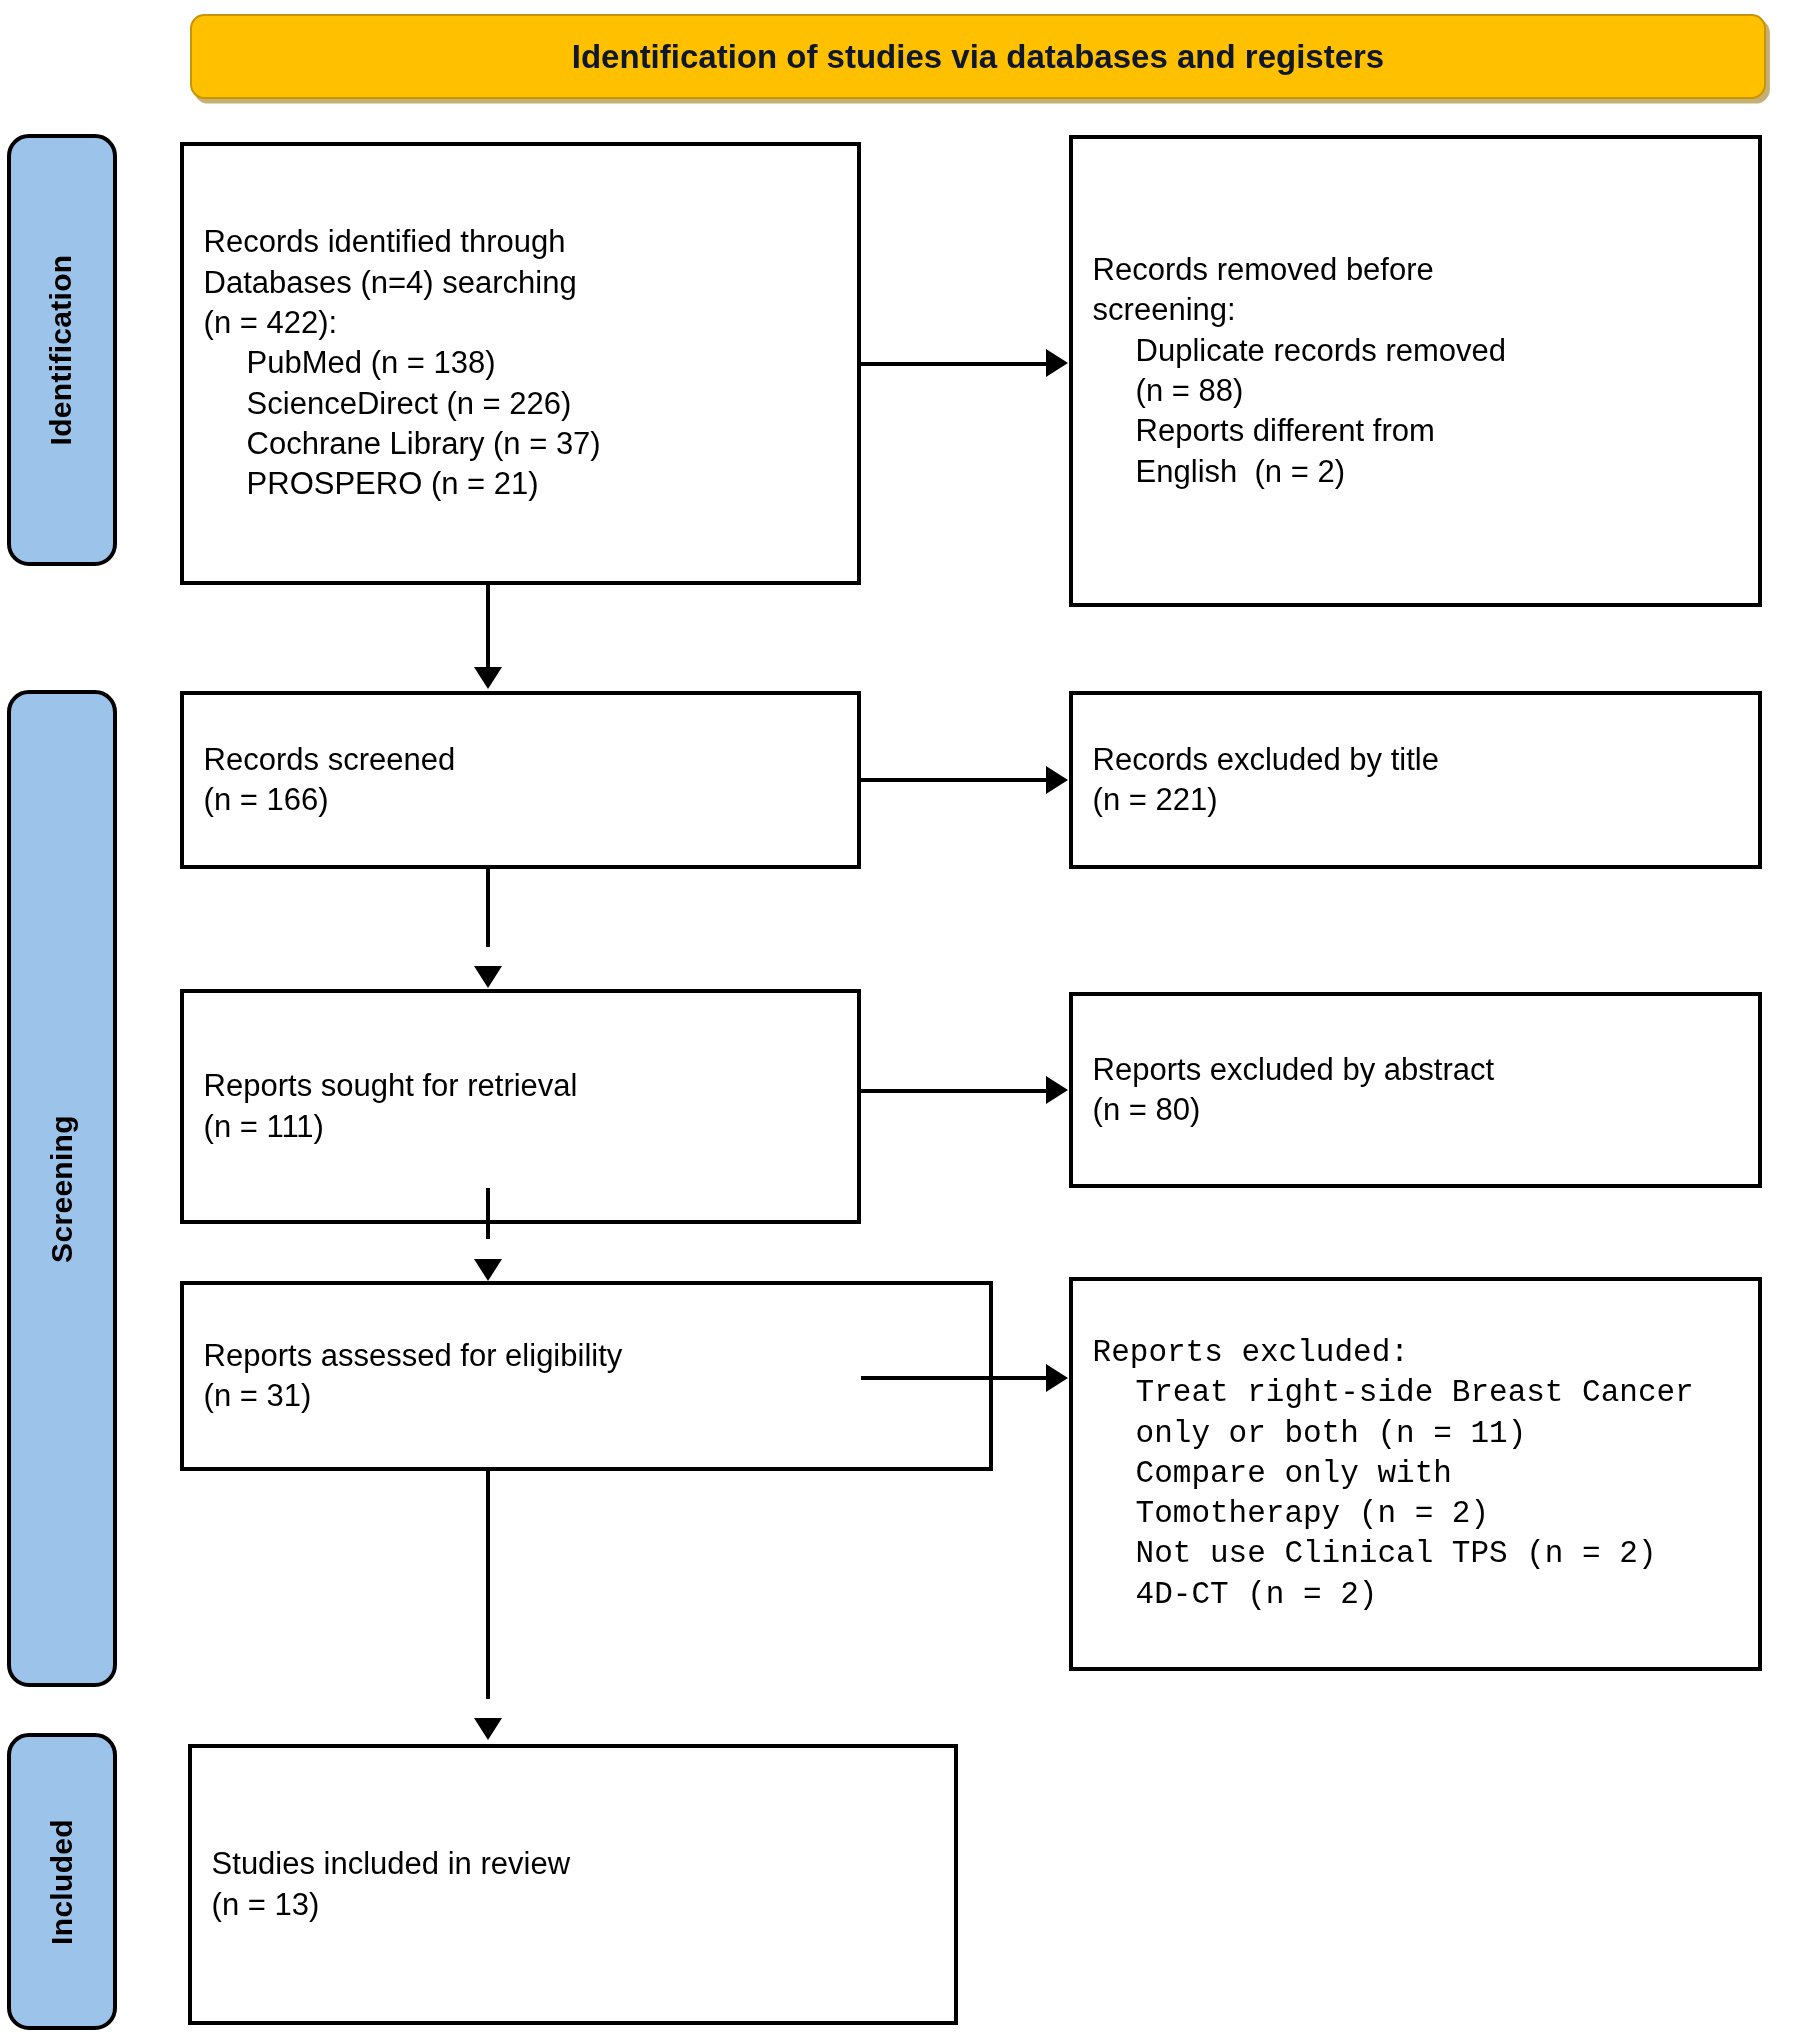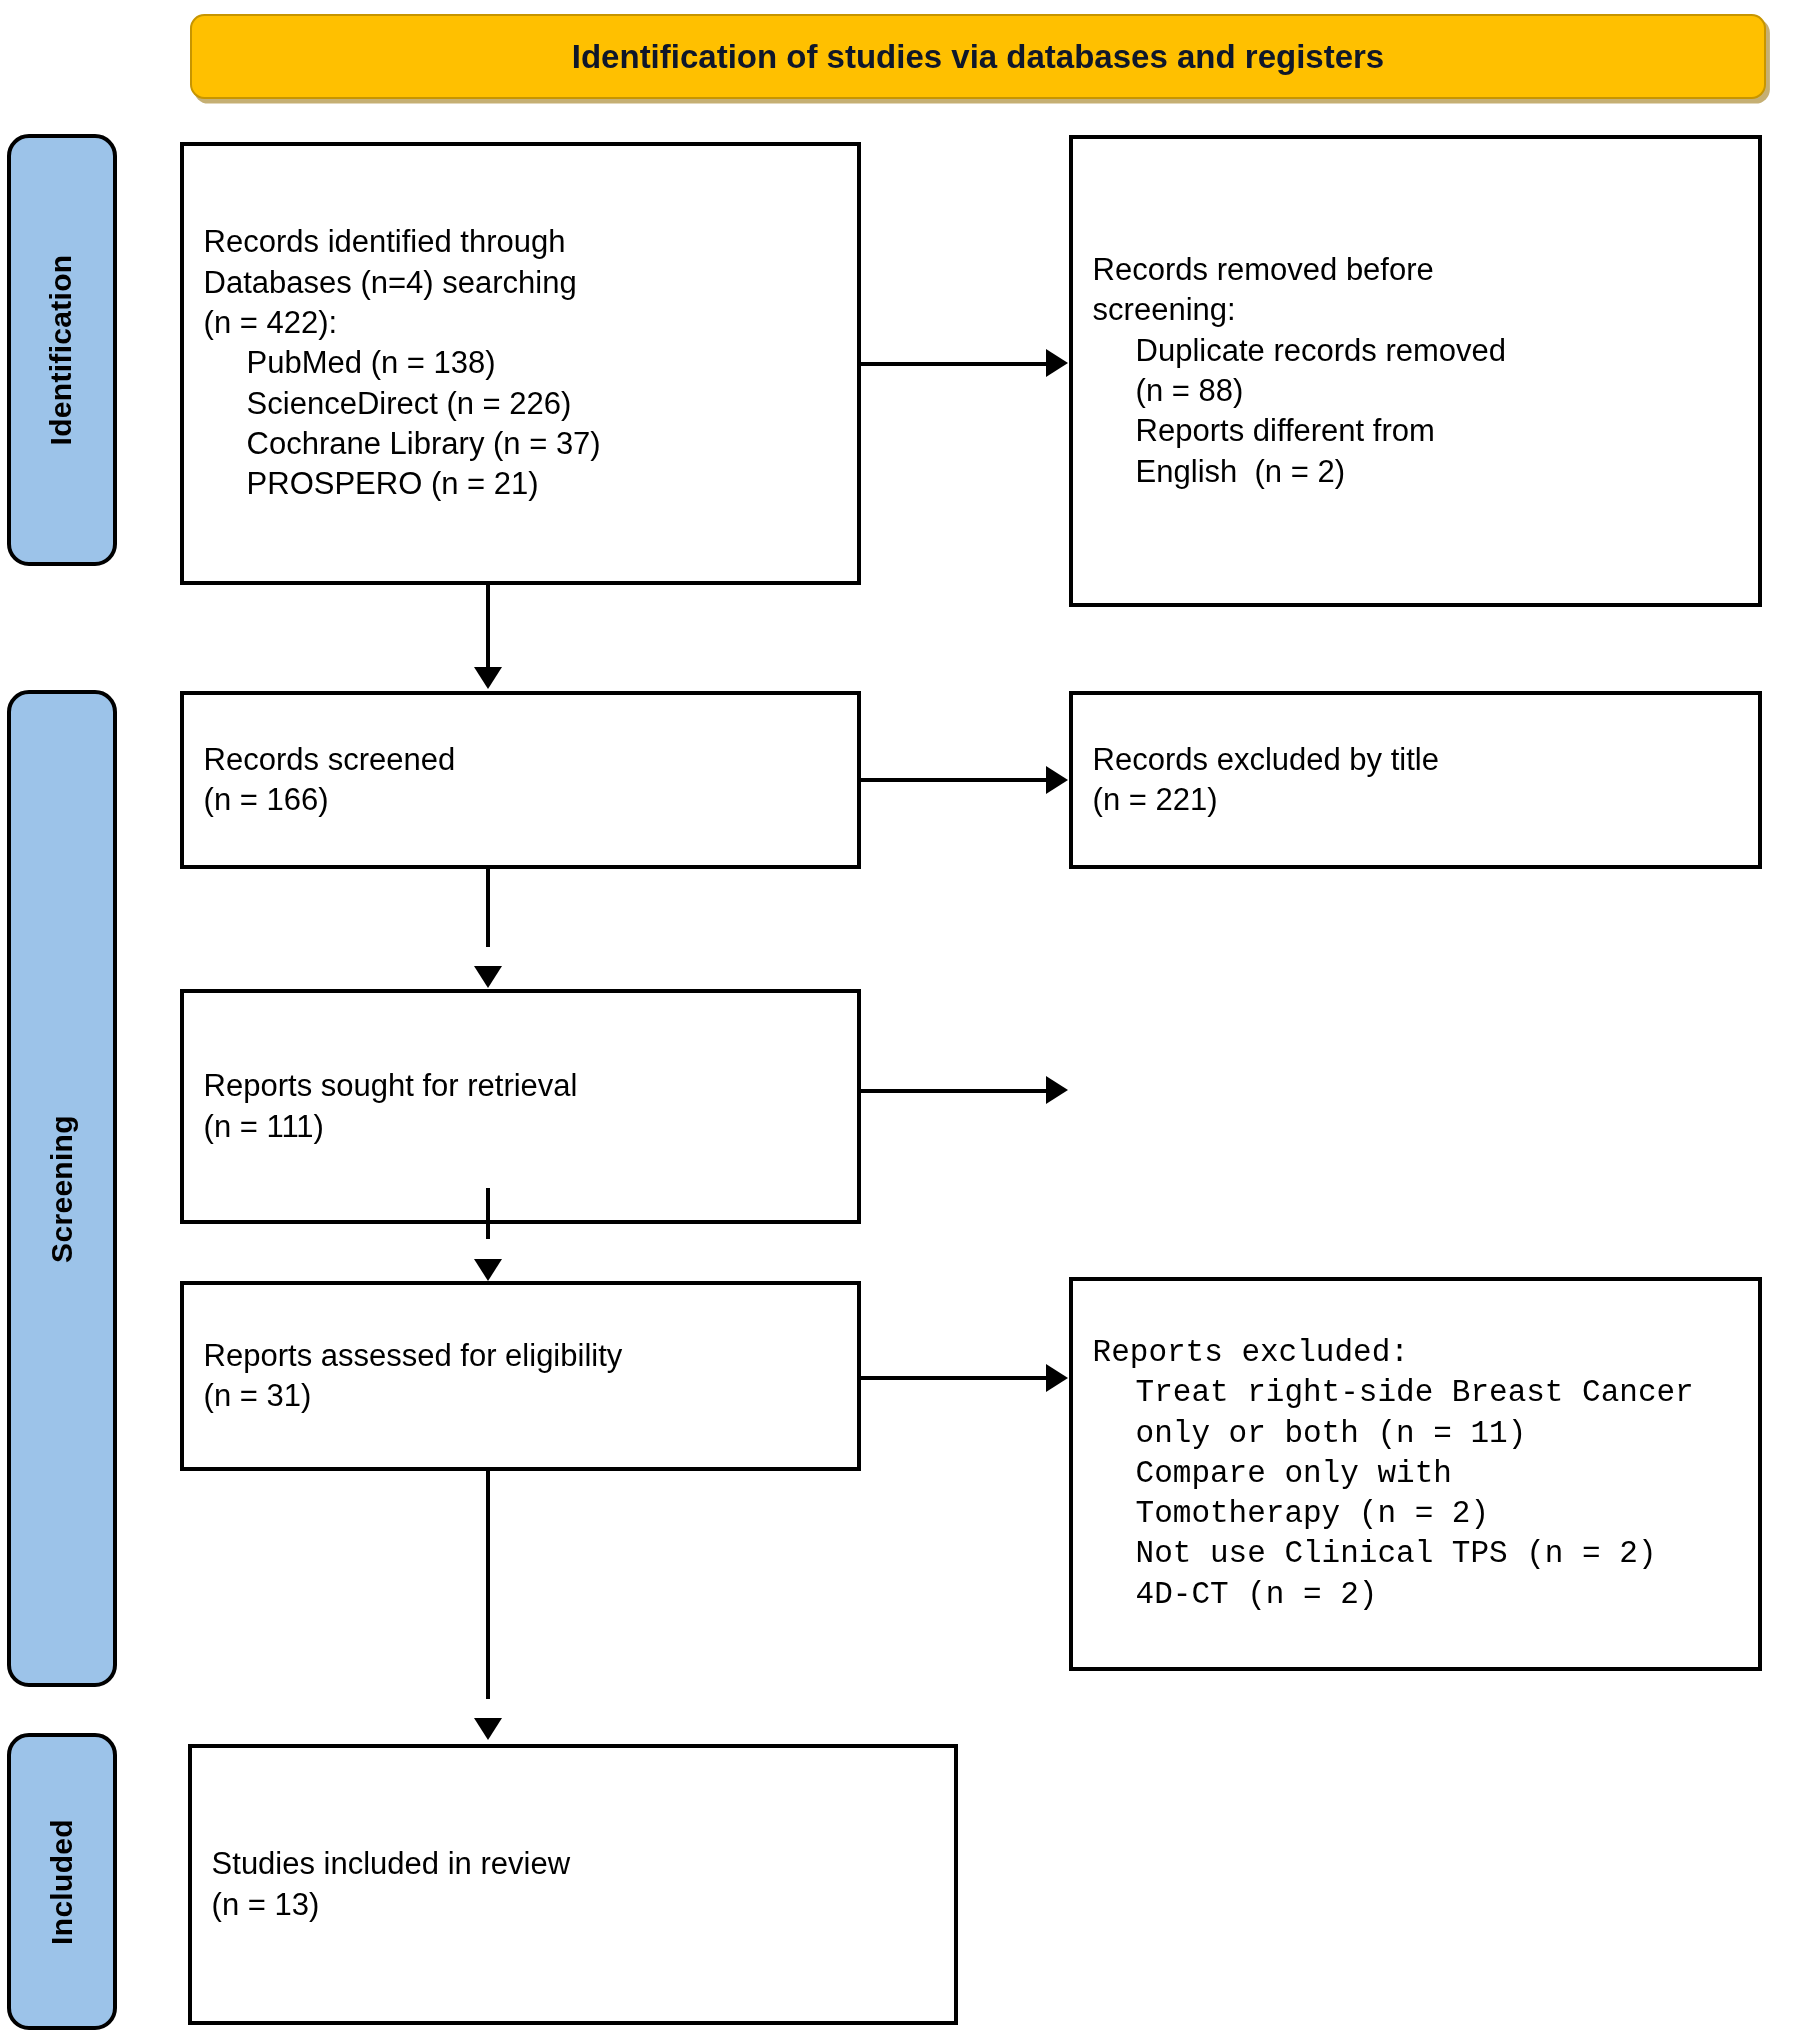--- a/index.html
+++ b/index.html
@@ -156,22 +156,26 @@
   <div class="flow-box" style="left:1069px; top:691px; width:693px; height:178px;">
     <div class="line">Records excluded by title</div>
     <div class="line">(n = 221)</div>
   </div>
 
   <div class="flow-box" style="left:180px; top:989px; width:681px; height:235px;">
     <div class="line">Reports sought for retrieval</div>
     <div class="line">(n = 111)</div>
   </div>
 
-
-  <div class="flow-box" style="left:180px; top:1281px; width:681px; height:190px;">
+  <div class="flow-box" style="left:1069px; top:992px; width:693px; height:196px;">
+    <div class="line">Reports excluded by abstract</div>
+    <div class="line">(n = 80)</div>
+  </div>
+
+  <div class="flow-box" style="left:180px; top:1281px; width:813px; height:190px;">
     <div class="line">Reports assessed for eligibility</div>
     <div class="line">(n = 31)</div>
   </div>
 
   <div class="flow-box" style="left:1069px; top:1277px; width:693px; height:394px;font-family:Liberation Mono, monospace;">
     <div class="line">Reports excluded:</div>
     <div class="line indent">Treat right-side Breast Cancer</div>
     <div class="line indent">only or both (n = 11)</div>
     <div class="line indent">Compare only with</div>
     <div class="line indent">Tomotherapy (n = 2)</div>

